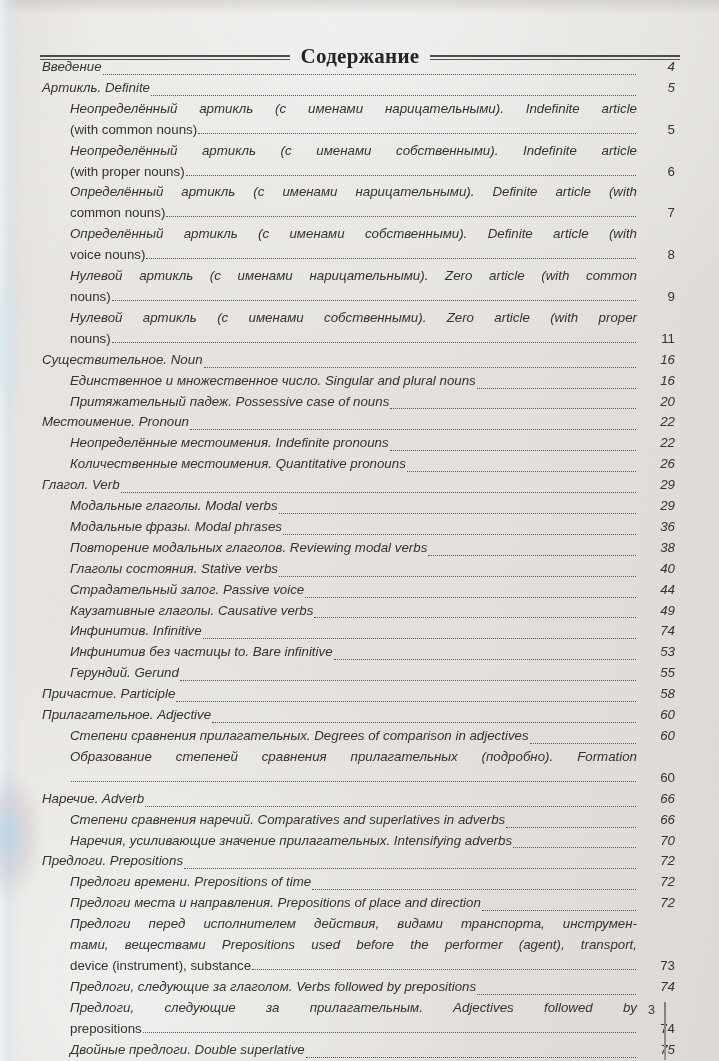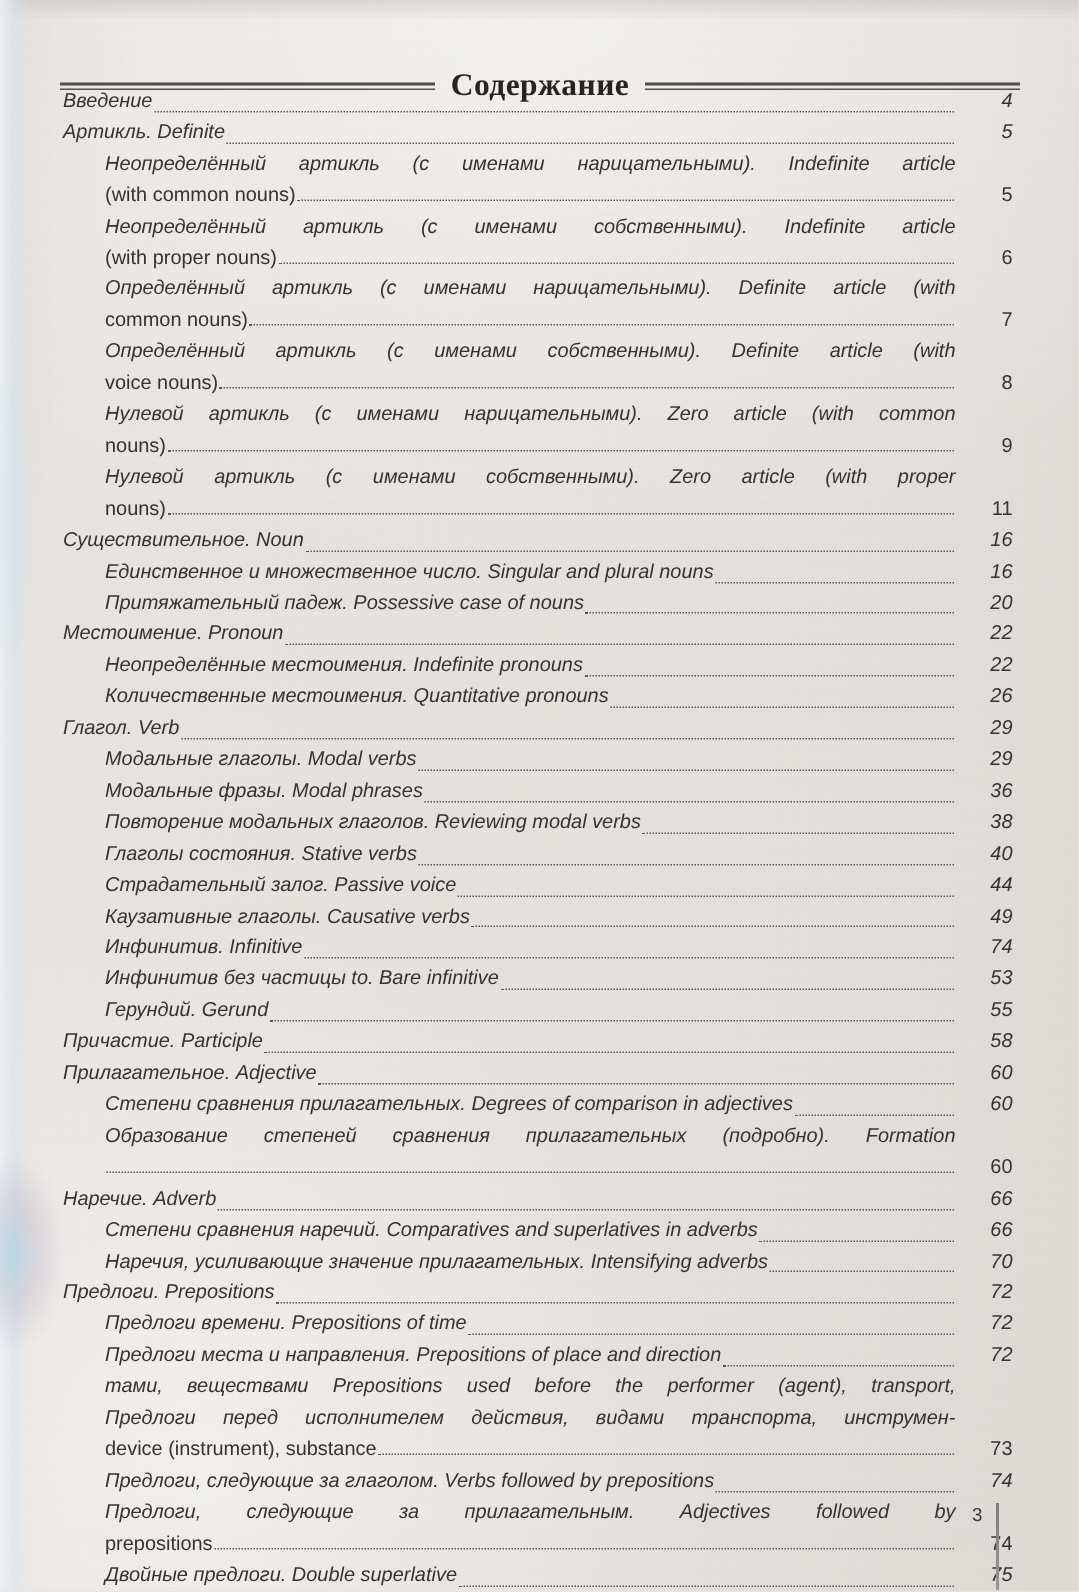--- a/index.html
+++ b/index.html
@@ -489,22 +489,22 @@
         </div>
       </div>
       <div class="entry level-2">
         <div class="row">
           <span class="title">Предлоги места и направления. Prepositions of place and direction</span>
           <span class="leader"></span>
           <span class="page">72</span>
         </div>
       </div>
       <div class="entry level-2 wrapped">
+        <span class="wline">Предлоги перед исполнителем действия, видами транспорта, инструмен-</span>
         <span class="wline">тами, веществами Prepositions used before the performer (agent), transport,</span>
-        <span class="wline">Предлоги перед исполнителем действия, видами транспорта, инструмен-</span>
         <div class="lastline">
           <span class="title">device (instrument), substance</span>
           <span class="leader"></span>
           <span class="page">73</span>
         </div>
       </div>
       <div class="entry level-2">
         <div class="row">
           <span class="title">Предлоги, следующие за глаголом. Verbs followed by prepositions</span>
           <span class="leader"></span>

